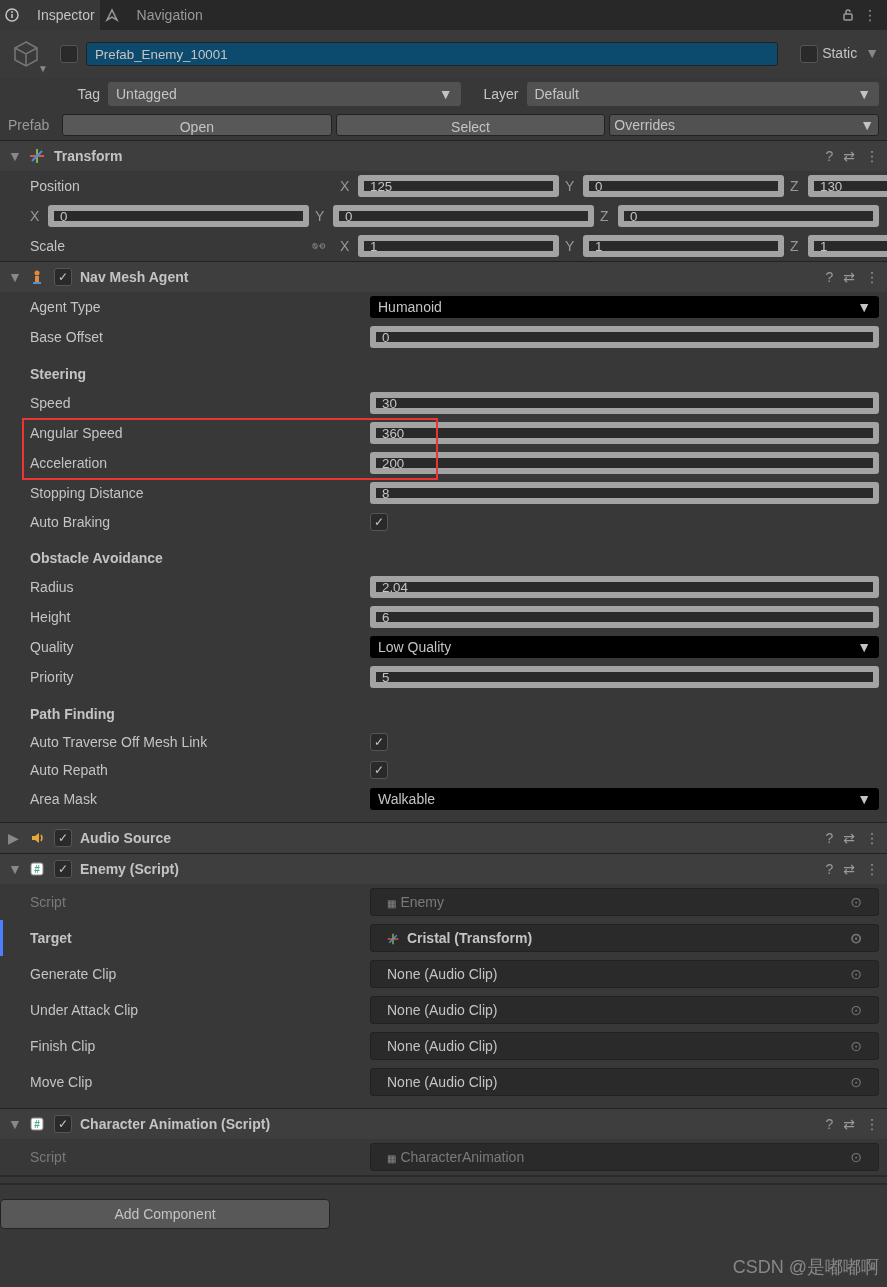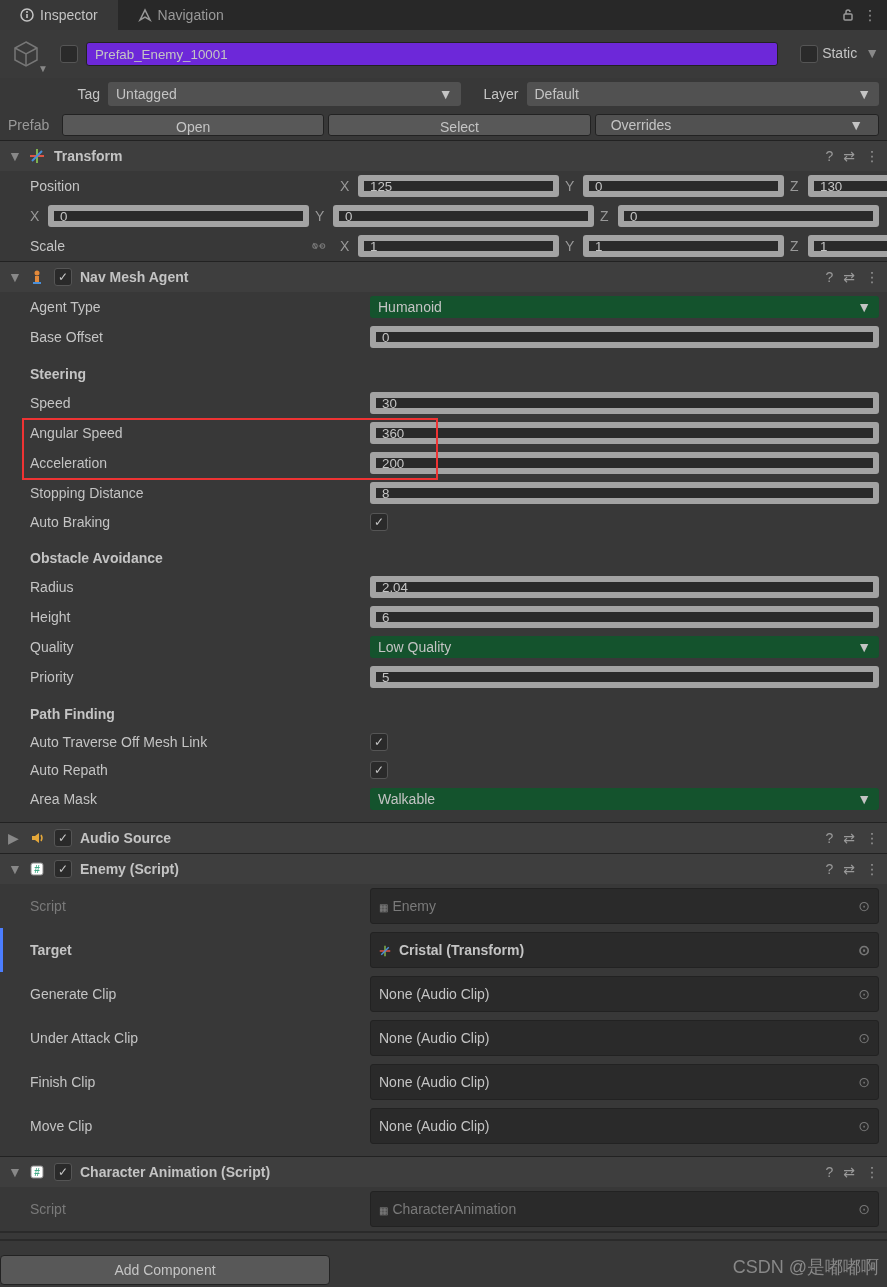--- a/index.html
+++ b/index.html
@@ -1,59 +1,59 @@
 <!DOCTYPE html>
 <html><head>
 <meta charset="utf-8">
 <style>
   * { box-sizing: border-box; margin: 0; padding: 0; font-family: Arial, sans-serif; }
   body { background: #383838; color: #c4c4c4; font-size: 14px; width: 887px; }
   
   .tabs { display: flex; background: #282828; height: 30px; align-items: stretch; }
-  .tab { display: flex; align-items: center; padding: 0 20px; gap: 6px; background: #282828; color: #999; }
+  .tab { display: flex; align-items: center; padding: 0 5px; gap: 18px; background: #282828; color: #999; }
   .tab.active { background: #383838; color: #c4c4c4; }
   .tab-spacer { flex: 1; }
   .tab-icons { display: flex; align-items: center; gap: 8px; padding: 0 10px; color: #999; }
   
   .header-row { display: flex; align-items: center; padding: 6px 8px; gap: 8px; background: #3a3a3a; }
   .cube-icon { width: 36px; height: 36px; display: flex; align-items: center; justify-content: center; }
-  .name-input { flex: 1; background: #6d28d9; border: 1px solid #222; color: #c4c4c4; padding: 4px 8px; border-radius: 3px; height: 24px; }
+  .name-input { flex: 1; background: #0c4a6e; border: 1px solid #222; color: #c4c4c4; padding: 4px 8px; border-radius: 3px; height: 24px; }
   .static-check { display: flex; gap: 4px; margin-left: 14px; }
   .dd-arrow { color: #888; margin-left: 4px; }
   
   .tag-layer-row { display: flex; align-items: center; padding: 4px 8px 4px 60px; gap: 8px; }
   .tl-label { color: #c4c4c4; width: 40px; text-align: right; }
   .dropdown { flex: 1; background: #515151; border: none; color: #c4c4c4; padding: 4px 8px; border-radius: 3px; display: flex; justify-content: space-between; align-items: center; height: 24px; }
   
   .prefab-row { display: flex; align-items: center; padding: 4px 8px; gap: 4px; }
   .prefab-label { color: #999; width: 50px; }
   .prefab-btn { flex: 1; background: #585858; border: 1px solid #222; color: #c4c4c4; text-align: center; padding: 4px; border-radius: 3px; display: flex; justify-content: center; height: 22px; }
-  .overrides-btn { flex: 1; background: #515151; border: 1px solid #222; color: #c4c4c4; padding: 4px 15px; border-radius: 3px; display: flex; justify-content: space-between; align-items: center; height: 22px; }
+  .overrides-btn { flex: 1; background: #515151; border: 1px solid #222; color: #c4c4c4; padding: 4px 4px; border-radius: 3px; display: flex; justify-content: space-between; align-items: center; height: 22px; }
   
   .component-header { display: flex; align-items: center; padding: 6px 8px; gap: 8px; background: #3e3e3e; border-top: 1px solid #222; }
   .foldout { color: #888; cursor: pointer; width: 12px; }
   .comp-icon { width: 18px; height: 18px; display: flex; align-items: center; justify-content: center; }
   .comp-title { font-weight: bold; flex: 1; }
   .comp-actions { display: flex; gap: 10px; color: #999; }
   
   .prop-row { display: flex; align-items: center; padding: 4px 8px 4px 30px; min-height: 28px; }
   .prop-label { width: 340px; color: #c4c4c4; }
   .prop-label.bold { font-weight: bold; }
   .prop-label.muted { color: #7a7a7a; }
   
   .xyz-row { display: flex; align-items: center; padding: 4px 8px 4px 30px; min-height: 28px; }
   .xyz-label { flex: 0 0 310px; color: #c4c4c4; display: flex; align-items: center; justify-content: space-between; padding-right: 10px; }
   .xyz-fields { flex: 1; display: flex; gap: 6px; }
   .xyz-field { flex: 1; display: flex; align-items: center; gap: 4px; }
   .xyz-lbl { color: #999; width: 14px; }
   .text-field { flex: 1; background: #2a2a2a; border: 6px solid #a3a3a3; color: #c4c4c4; padding: 3px 6px; border-radius: 3px; height: 22px; }
-  .field-dropdown { flex: 1; background: #14532d; border: none; color: #c4c4c4; padding: 3px 8px; border-radius: 3px; display: flex; justify-content: space-between; align-items: center; height: 22px; }
+  .field-dropdown { flex: 1; background: #000000; border: none; color: #c4c4c4; padding: 3px 8px; border-radius: 3px; display: flex; justify-content: space-between; align-items: center; height: 22px; }
   
   .checkbox-ui { width: 18px; height: 18px; background: #2a2a2a; border: 1px solid #555; border-radius: 3px; display: flex; align-items: center; justify-content: center; color: #c4c4c4; font-size: 12px; }
-  .obj-field { flex: 1; background: #2a2a2a; border: 1px solid #222; color: #c4c4c4; padding: 3px 8px; border-radius: 3px; display: flex; justify-content: space-between; align-items: center; height: 36px; }
+  .obj-field { flex: 1; background: #2a2a2a; border: 1px solid #222; color: #c4c4c4; padding: 3px 16px; border-radius: 3px; display: flex; justify-content: space-between; align-items: center; height: 28px; }
   .obj-field .picker { color: #777; }
   .obj-field.muted { color: #7a7a7a; }
   .obj-icon { font-size: 10px; color: #888; margin-right: 4px; }
   
   .highlight-box { position: absolute; border: 2px solid #e33; pointer-events: none; }
   .rel { position: relative; }
   
   .section-spacer { height: 8px; }
   .separator { height: 2px; background: #2a2a2a; }
   

